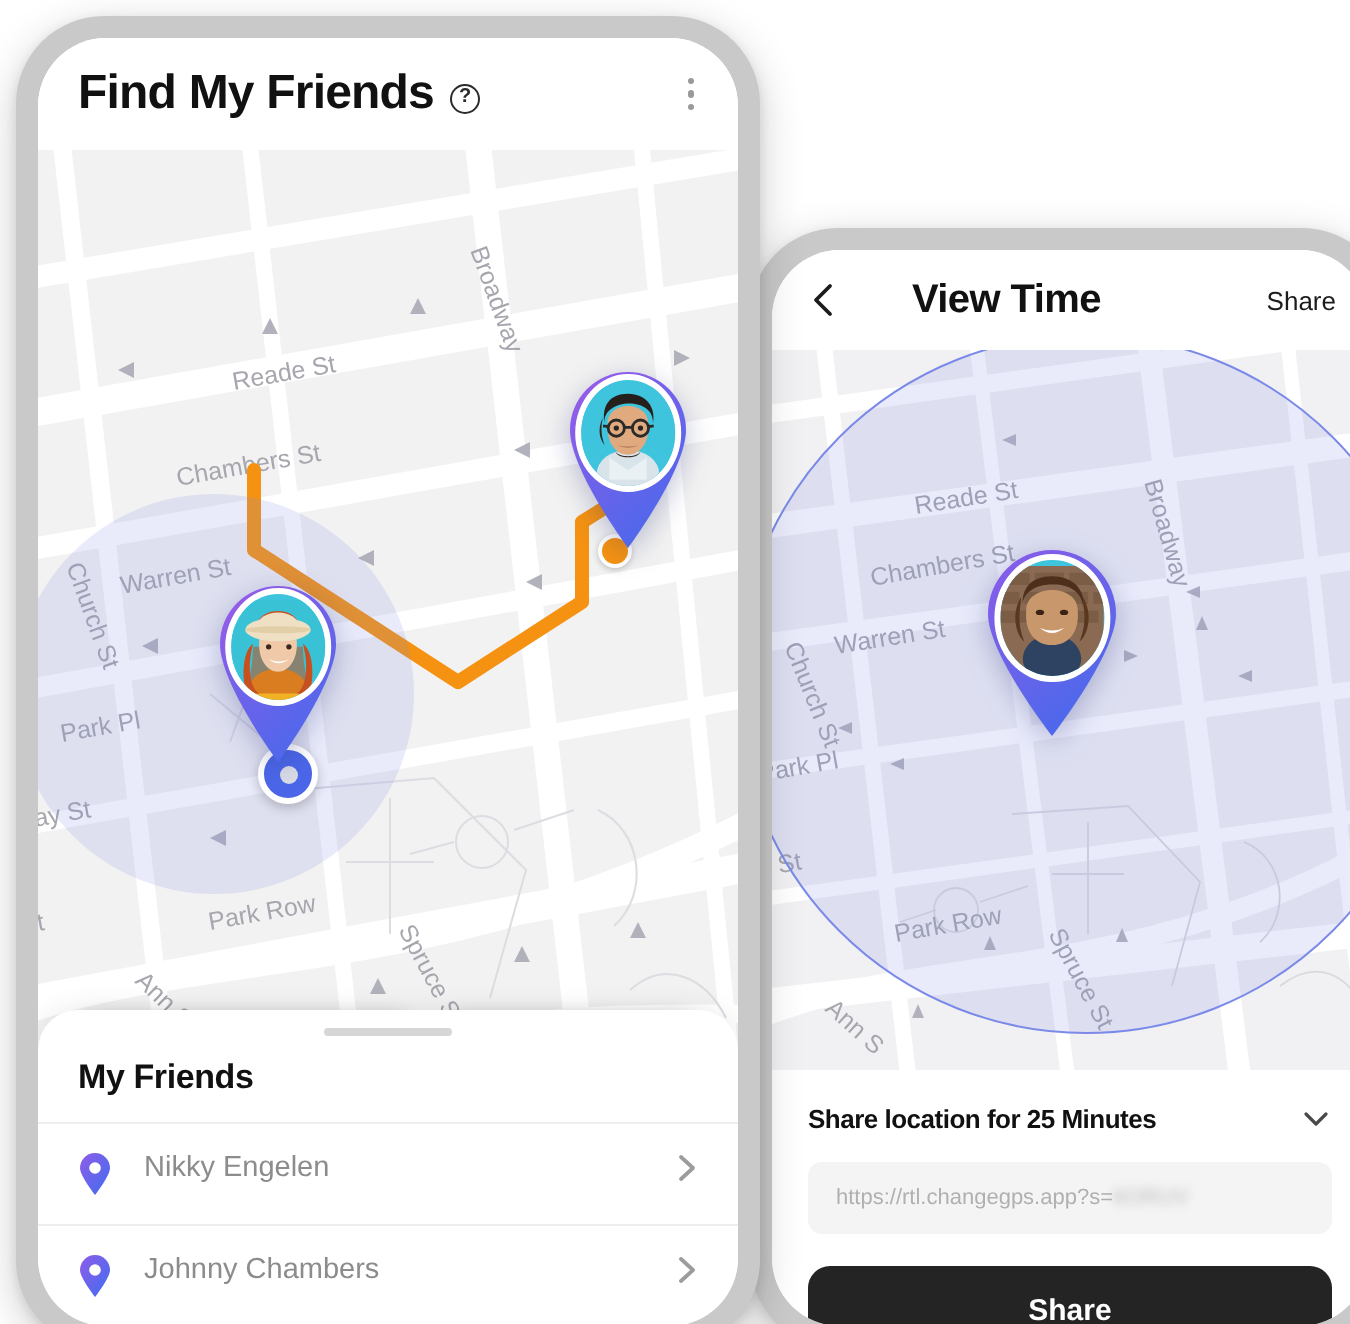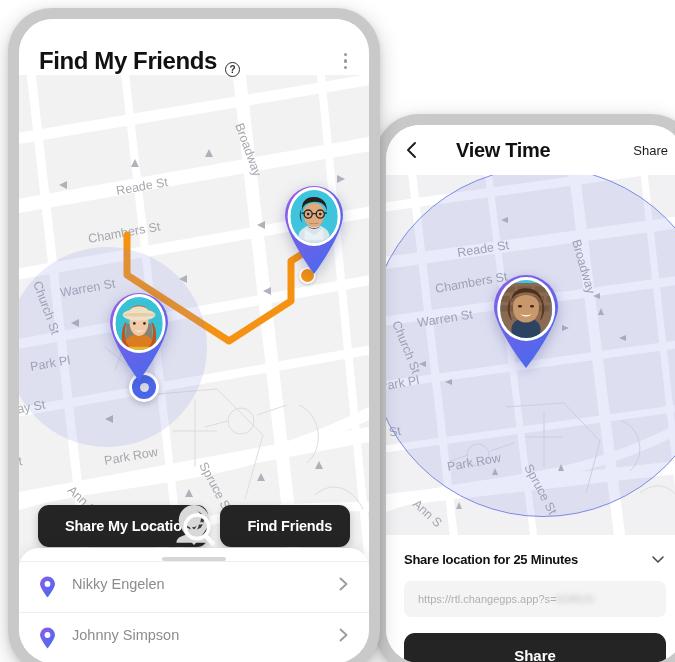--- a/index.html
+++ b/index.html
@@ -30,21 +30,21 @@
   #phone-front { left: 8px; top: 8px; width: 372px; height: 666px; z-index: 3; }
 
   
   .appbar {
     position: relative; height: 50px;
     background: #fff;
     display: flex; align-items: center;
     padding: 0 16px;
     z-index: 5;
   }
-  .appbar.front { height: 56px; padding: 0 18px 0 20px; align-items: flex-end; }
+  .appbar.front { height: 56px; padding: 0 18px 0 20px; }
   .title-main {
     font-size: 24px; font-weight: bold; color: #111111;
     letter-spacing: -0.4px;
   }
   .title-sub {
     font-size: 20px; font-weight: bold; color: #111111;
     letter-spacing: -0.3px;
     margin-left: 26px;
   }
   .help-icon {
@@ -497,20 +497,21 @@
                 <path d="M15.5 14.6 L19 18.4" stroke="#ffffff" stroke-width="2.2" stroke-linecap="round"></path>
               </svg>
             </span>
             <span>Find Friends</span>
           </button>
         </div>
       </div>
 
       <div class="sheet">
         <div class="grabber"></div>
+        <div class="sheet-title">My Friends</div>
 
         <div class="friend-row">
           <span class="friend-pin">
             <svg viewBox="0 0 17 22" width="17" height="22">
               <defs>
                   <linearGradient id="fp1" x1="0" y1="0" x2="1" y2="1">
                     <stop offset="0" stop-color="#8f5ce8"></stop>
                     <stop offset="1" stop-color="#3f6ef0"></stop>
                   </linearGradient>
                 </defs>
@@ -532,21 +533,21 @@
               <defs>
                   <linearGradient id="fp2" x1="0" y1="0" x2="1" y2="1">
                     <stop offset="0" stop-color="#8f5ce8"></stop>
                     <stop offset="1" stop-color="#3f6ef0"></stop>
                   </linearGradient>
                 </defs>
               <path d="M8.5 21.5 C8.5 21.5 16 12 16 8 A7.5 7.5 0 1 0 1 8 C1 12 8.5 21.5 8.5 21.5 Z" fill="url(#fp2)"></path>
               <circle cx="8.5" cy="8" r="2.9" fill="#ffffff"></circle>
             </svg>
           </span>
-          <span class="friend-name">Johnny Simpson</span>
+          <span class="friend-name">Johnny Chambers</span>
           <span class="chev-right">
             <svg viewBox="0 0 16 16" width="16" height="16">
                 <path d="M5.5 2.5 L11.5 8 L5.5 13.5" fill="none" stroke="#9c9c9c" stroke-width="1.9" stroke-linecap="round" stroke-linejoin="round"></path>
               </svg>
           </span>
         </div>
       </div>
 
     </div>
   </div>

